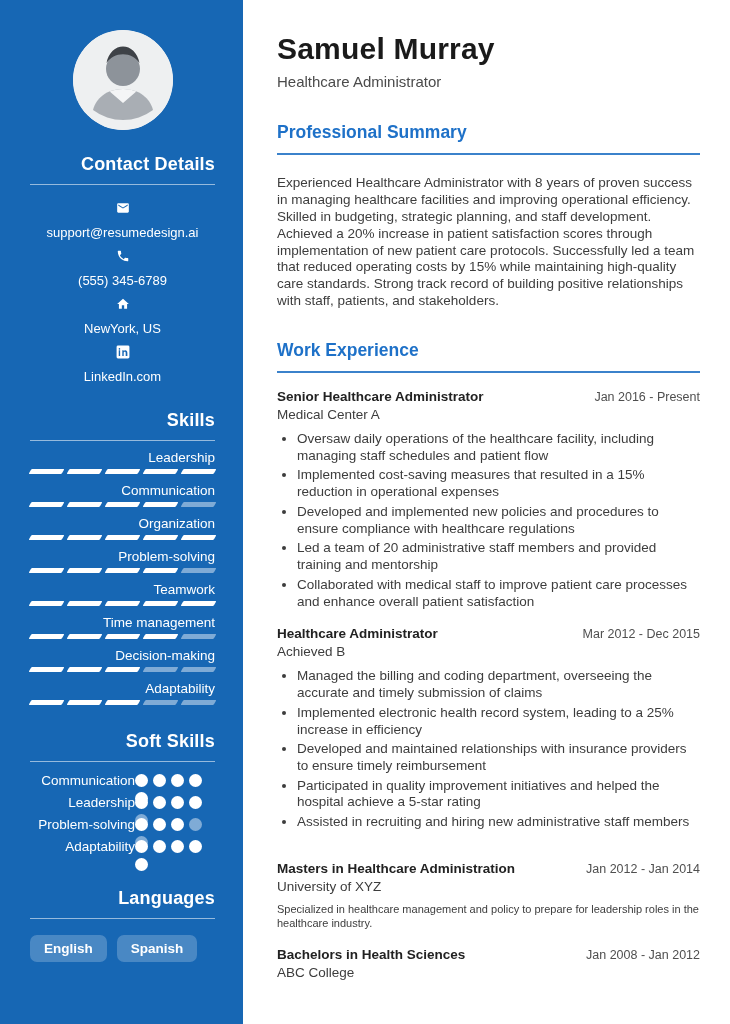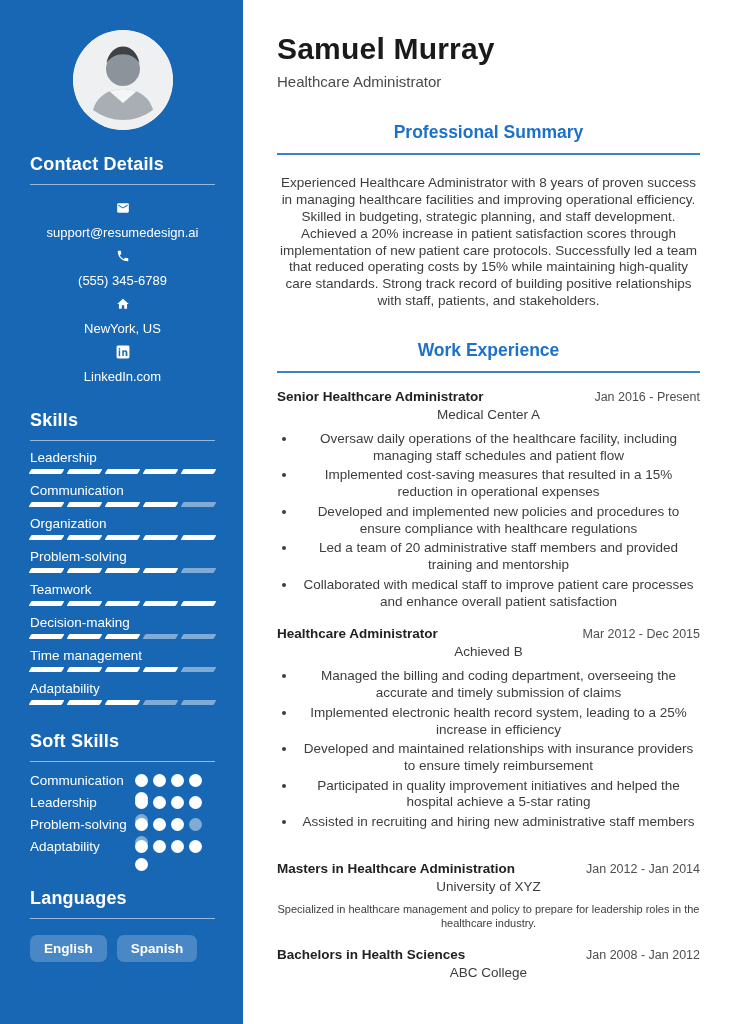--- a/index.html
+++ b/index.html
@@ -6,21 +6,21 @@
   html,body{margin:0;padding:0;background:#fff;}
   body{width:730px;height:1024px;font-family:"Liberation Sans",sans-serif;}
   .page{display:flex;width:730px;height:1024px;overflow:hidden;background:#fff;}
 
   
   .sidebar{flex:0 0 243px;width:243px;box-sizing:border-box;
     background:var(--sidebar-bg,#1767B4);color:#fff;
     padding:30px 28px 20px 30px;}
   .avatar{width:100px;height:100px;border-radius:50%;margin:0 auto 24px;overflow:hidden;background:#f1f2f3;}
   .avatar svg{display:block;width:100%;height:100%;}
-  .side-section{margin-top:26px;}
+  .side-section{margin-top:26px;text-align:right;}
   .side-section:first-of-type{margin-top:0;}
   .side-head{font-size:18px;font-weight:bold;letter-spacing:.2px;margin:0;
     padding-bottom:9px;border-bottom:1px solid rgba(255,255,255,.55);}
   .contact-list{list-style:none;margin:16px 0 0;padding:0;}
   .contact-list li{display:flex;align-items:center;gap:10px;font-size:13px;margin-bottom:9px;flex-direction:column;}
   .cicon{width:14px;height:14px;flex:0 0 14px;display:inline-block;}
   .cicon svg{display:block;width:14px;height:14px;fill:#fff;}
   .linkedin-in{fill:var(--sidebar-bg,#1767B4);}
 
   .skill{margin-top:9px;}
@@ -39,21 +39,21 @@
   .dot.on{background:#fff;}
 
   .pills{display:flex;gap:10px;margin-top:16px;}
   .pill{background:var(--pill-bg,rgba(255,255,255,.22));border-radius:7px;
     padding:6px 14px;font-size:13.5px;font-weight:bold;}
 
   
   .main{flex:1;box-sizing:border-box;padding:26px 30px 0 34px;color:#3d3d3d;}
   .name{font-size:30px;font-weight:bold;color:#1a1a1a;margin:6px 0 0;letter-spacing:.2px;}
   .profile-title{font-size:15px;color:#4b4b4b;margin-top:7px;}
-  .main-section{margin-top:30px;text-align:center;}
+  .main-section{margin-top:30px;}
   .main-head{font-size:17.5px;font-weight:bold;color:var(--accent,#1E71C8);margin:0;
     padding-bottom:10px;border-bottom:2px solid var(--accent-underline,#3B82CB);}
   .summary-text{font-size:13.5px;line-height:1.25;margin:20px 0 0;color:#3d3d3d;}
 
   .job{margin-top:16px;}
   .entry-head{display:flex;justify-content:space-between;align-items:baseline;}
   .entry-title{font-size:13.5px;font-weight:bold;color:#222;}
   .entry-date{font-size:12.5px;color:#4f4f4f;white-space:nowrap;margin-left:12px;}
   .entry-org{font-size:13.5px;color:#3d3d3d;margin-top:3px;}
   .bullets{margin:9px 0 0;padding-left:20px;}
@@ -164,36 +164,36 @@
         <div class="skill-label">Teamwork</div>
         <div class="meter">
             <i class="on"></i>
             <i class="on"></i>
             <i class="on"></i>
             <i class="on"></i>
             <i class="on"></i>
           </div>
       </div>
       <div class="skill">
+        <div class="skill-label">Time management</div>
+        <div class="meter">
+            <i class="on"></i>
+            <i class="on"></i>
+            <i class="on"></i>
+            <i class="on"></i>
+            <i class=""></i>
+          </div>
+      </div>
+      <div class="skill">
         <div class="skill-label">Decision-making</div>
         <div class="meter">
             <i class="on"></i>
             <i class="on"></i>
             <i class="on"></i>
             <i class=""></i>
-            <i class=""></i>
-          </div>
-      </div>
-      <div class="skill">
-        <div class="skill-label">Time management</div>
-        <div class="meter">
-            <i class="on"></i>
-            <i class="on"></i>
-            <i class="on"></i>
-            <i class="on"></i>
             <i class=""></i>
           </div>
       </div>
       <div class="skill">
         <div class="skill-label">Adaptability</div>
         <div class="meter">
             <i class="on"></i>
             <i class="on"></i>
             <i class="on"></i>
             <i class=""></i>

